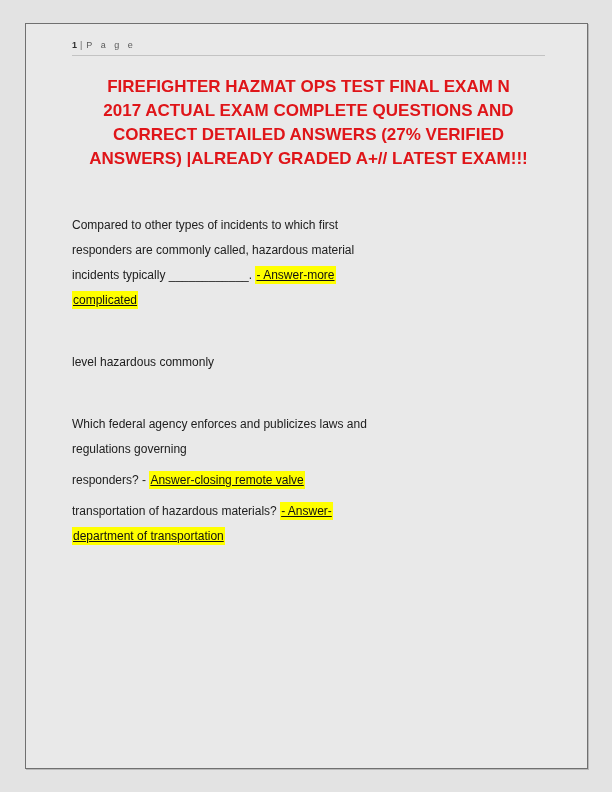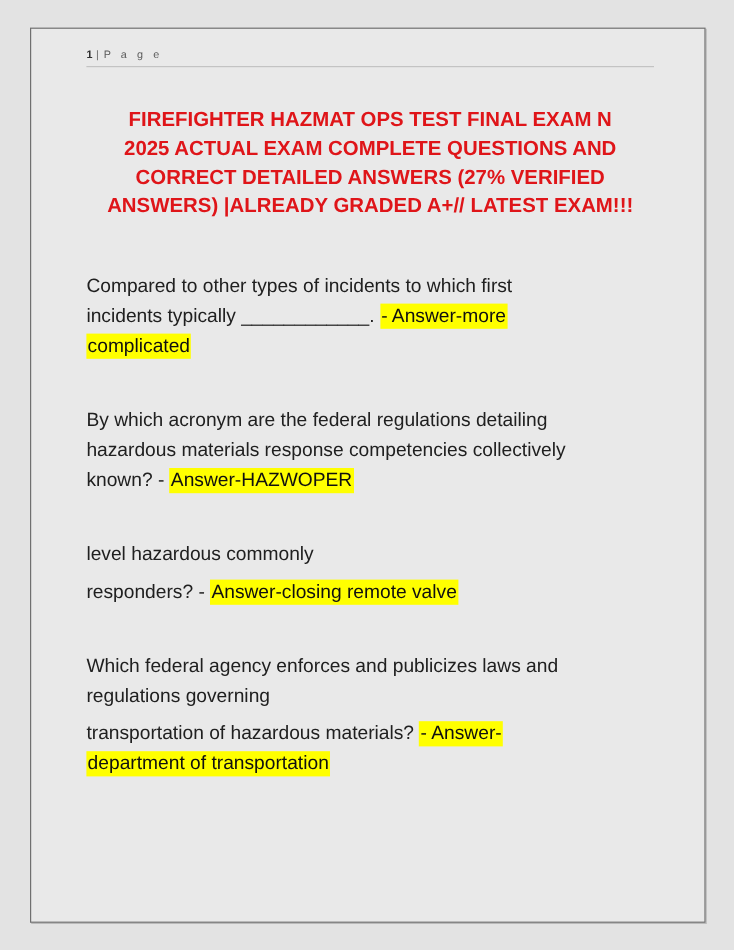--- a/index.html
+++ b/index.html
@@ -32,74 +32,71 @@
     font-size:9px;line-height:11px;
     color:var(--header-color);
     border-bottom:1px solid var(--rule-color);
     padding-bottom:4px;
     white-space:pre;
   }
   .pg-num{font-weight:bold;color:#2e2e2e;}
   .pg-sep{margin:0 4px 0 3px;color:#6a6a6a;}
   .pg-label{letter-spacing:3px;color:#5a5a5a;}
   .doc-title{
-    margin-top:32px;
+    margin-top:19px;
     text-align:center;
     font-size:17px;font-weight:bold;
     line-height:24px;
     color:var(--title-color);
   }
   .title-line{white-space:pre;}
-  .doc-body{font-size:16px;line-height:25px;color:var(--body-color);}
+  .doc-body{font-size:12px;line-height:25px;color:var(--body-color);}
   .para.section{margin-top:37px;}
   .para.section:first-child{margin-top:42px;}
   .para.continuation{margin-top:6px;}
   .line{white-space:pre;}
   .run.hl{
     background:var(--hl);
     color:#101010;
     padding:2px 1px;
+    text-decoration:underline;
   }
 </style>
 </head>
 <body>
 
 <div class="canvas">
   <div class="page">
     <div class="content">
 
       <div class="doc-header"><span class="pg-num">1</span><span class="pg-sep">|</span><span class="pg-label">P a g e</span></div>
 
       <h1 class="doc-title">
           <div class="title-line">FIREFIGHTER HAZMAT OPS TEST FINAL EXAM N</div>
-          <div class="title-line">2025 ACTUAL EXAM COMPLETE QUESTIONS AND</div>
+          <div class="title-line">2017 ACTUAL EXAM COMPLETE QUESTIONS AND</div>
           <div class="title-line">CORRECT DETAILED ANSWERS (27% VERIFIED</div>
           <div class="title-line">ANSWERS) |ALREADY GRADED A+// LATEST EXAM!!!</div>
         </h1>
 
       <div class="doc-body">
           <div class="para section">
             <div class="line"><span class="run">Compared to other types of incidents to which first</span></div>
+            <div class="line"><span class="run">responders are commonly called, hazardous material</span></div>
             <div class="line"><span class="run">incidents typically ____________. </span><span class="run hl">- Answer-more</span></div>
             <div class="line"><span class="run hl">complicated</span></div>
           </div>
           <div class="para section">
-            <div class="line"><span class="run">By which acronym are the federal regulations detailing</span></div>
-            <div class="line"><span class="run">hazardous materials response competencies collectively</span></div>
-            <div class="line"><span class="run">known? - </span><span class="run hl">Answer-HAZWOPER</span></div>
-          </div>
-          <div class="para section">
             <div class="line"><span class="run">level hazardous commonly</span></div>
-          </div>
-          <div class="para continuation">
-            <div class="line"><span class="run">responders? - </span><span class="run hl">Answer-closing remote valve</span></div>
           </div>
           <div class="para section">
             <div class="line"><span class="run">Which federal agency enforces and publicizes laws and</span></div>
             <div class="line"><span class="run">regulations governing</span></div>
+          </div>
+          <div class="para continuation">
+            <div class="line"><span class="run">responders? - </span><span class="run hl">Answer-closing remote valve</span></div>
           </div>
           <div class="para continuation">
             <div class="line"><span class="run">transportation of hazardous materials? </span><span class="run hl">- Answer-</span></div>
             <div class="line"><span class="run hl">department of transportation</span></div>
           </div>
         </div>
 
     </div>
   </div>
 </div>

